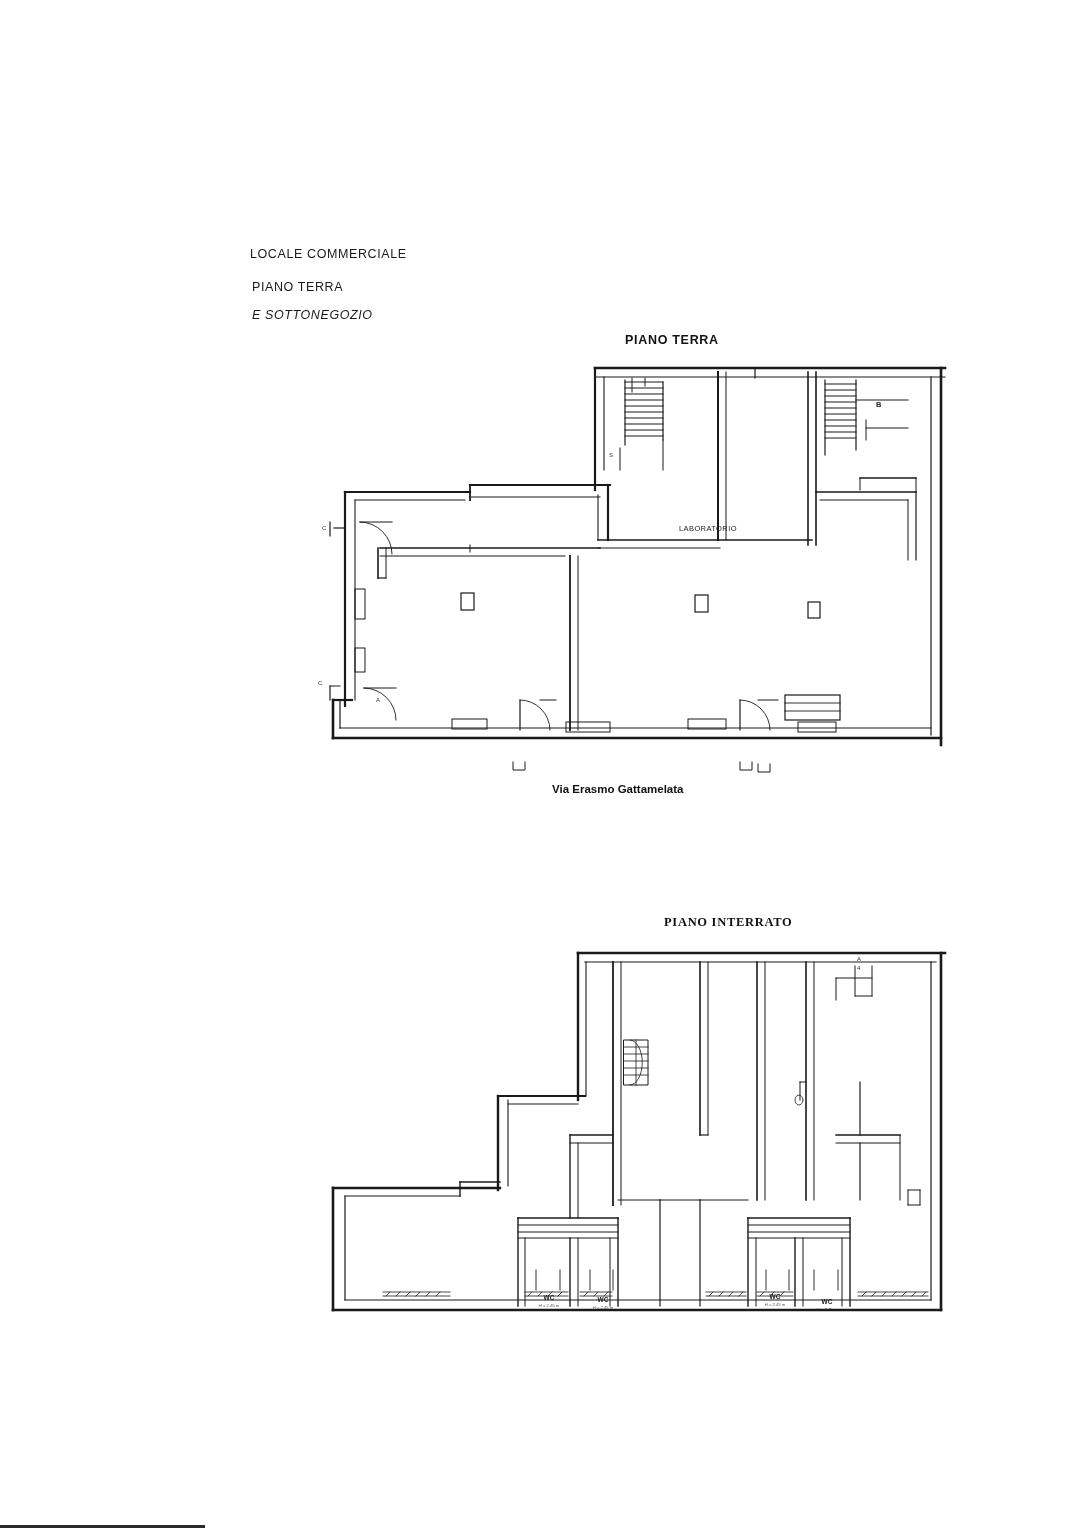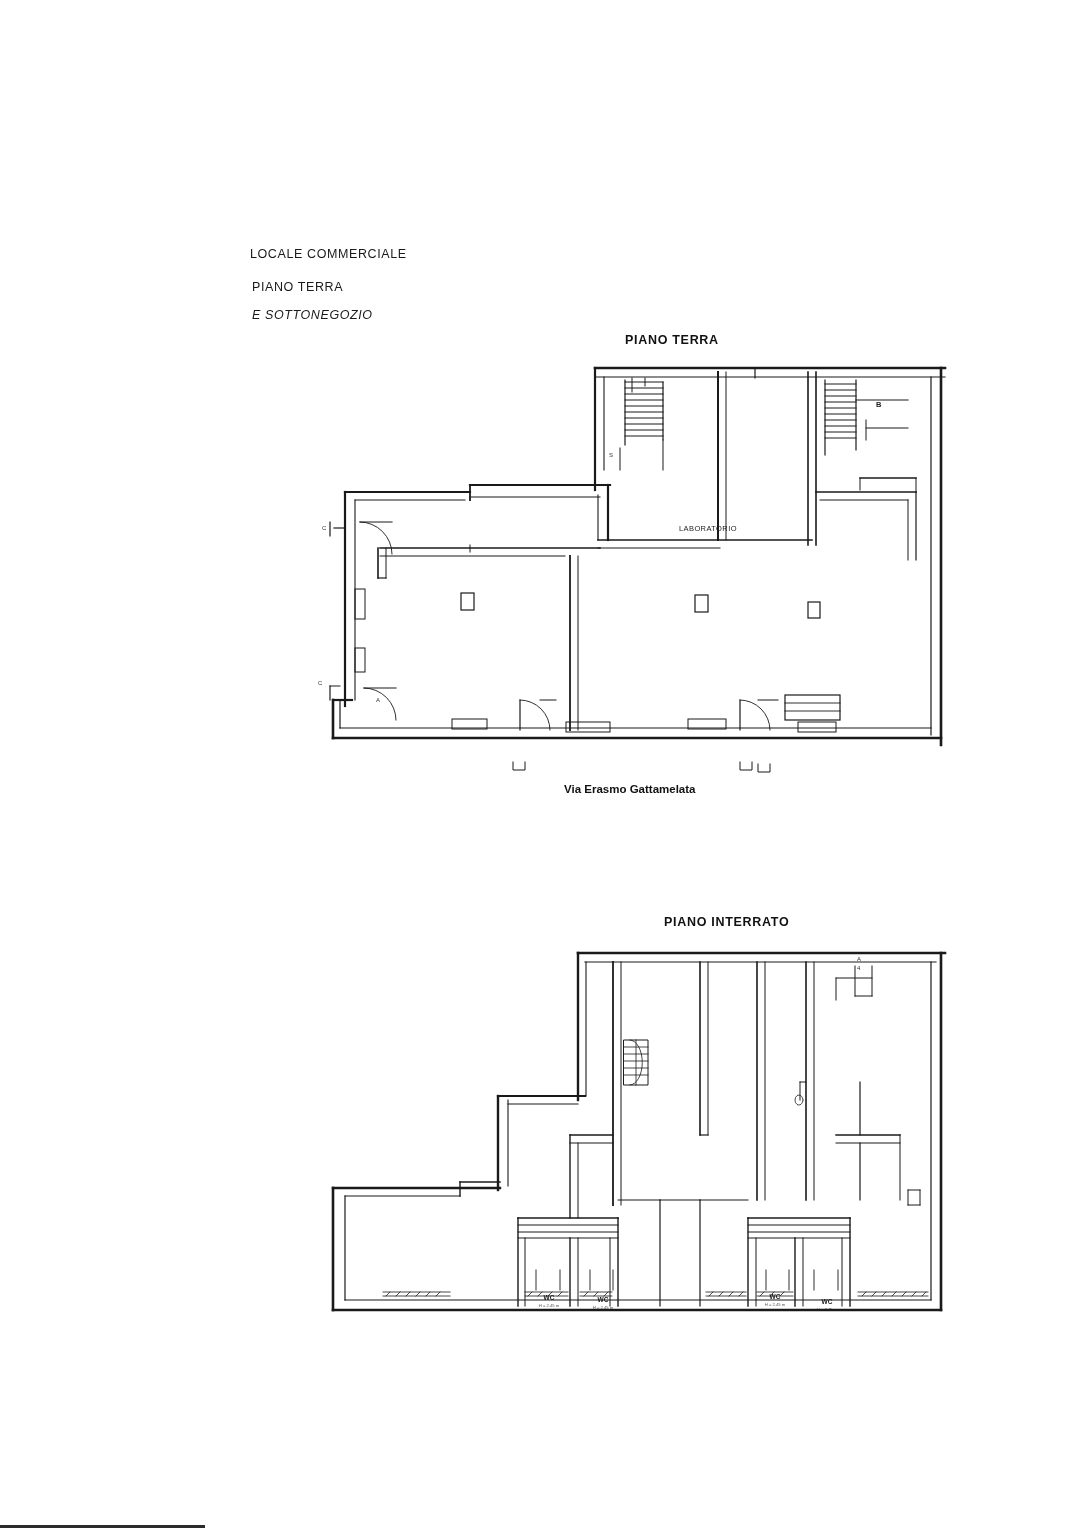--- a/index.html
+++ b/index.html
@@ -39,21 +39,20 @@
     letter-spacing: 0.7px;
     color: #111111;
     white-space: nowrap;
   }
   .street-label {
     position: absolute;
     font-size: 11.5px;
     font-weight: bold;
     color: #111111;
     white-space: nowrap;
-    margin-left: 12px;
   }
   .room-label {
     position: absolute;
     font-size: 7.5px;
     letter-spacing: 0.4px;
     color: #222222;
     white-space: nowrap;
   }
   .tiny-label {
     position: absolute;
@@ -96,21 +95,21 @@
 </head>
 <body>
 
 <div class="page">
 
   <div class="hdr-line" style="left:250px; top:247px;">LOCALE COMMERCIALE</div>
   <div class="hdr-line" style="left:252px; top:280px;">PIANO TERRA</div>
   <div class="hdr-line" style="left:252px; top:308px;font-style:italic;">E SOTTONEGOZIO</div>
 
   <div class="plan-title" style="left:625px; top:333px;">PIANO TERRA</div>
-  <div class="plan-title" style="left:664px; top:915px;">PIANO INTERRATO</div>
+  <div class="plan-title" style="left:664px; top:915px;font-family:Liberation Serif, serif;">PIANO INTERRATO</div>
 
   <div class="room-label" style="left:679px; top:524px;">LABORATORIO</div>
   <div class="room-label" style="left:876px; top:400px; font-weight:bold;">B</div>
 
   <div class="tiny-label" style="left:609px; top:452px;">S</div>
   <div class="tiny-label" style="left:322px; top:525px;">C</div>
   <div class="tiny-label" style="left:318px; top:680px;">C</div>
   <div class="tiny-label" style="left:376px; top:697px;">A</div>
 
   <div class="street-label" style="left:552px; top:783px;">Via Erasmo Gattamelata</div>

